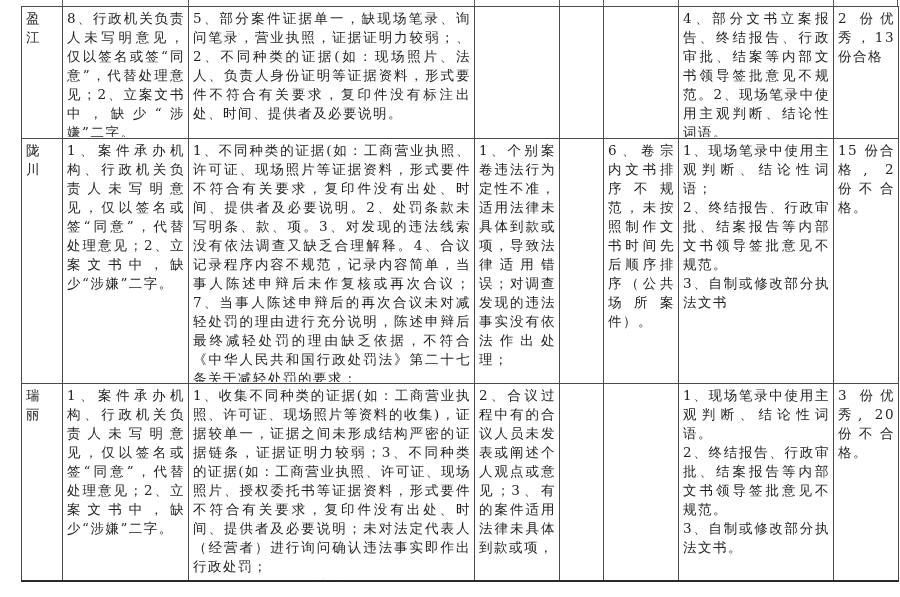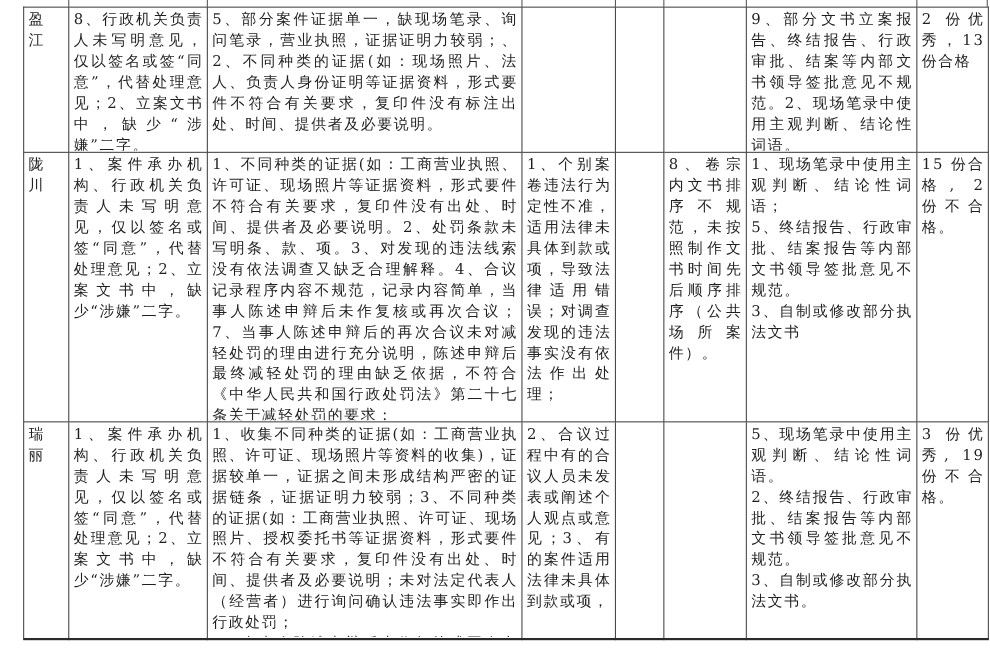--- a/index.html
+++ b/index.html
@@ -73,47 +73,47 @@
 
     <tbody>
         <tr class="r1">
       <td class="region"><div class="cb">盈
 江</div></td>
       <td><div class="cb">8、行政机关负责人未写明意见，仅以签名或签“同意”，代替处理意见；2、立案文书中，缺少“涉嫌”二字。</div></td>
       <td><div class="cb">5、部分案件证据单一，缺现场笔录、询问笔录，营业执照，证据证明力较弱；、2、不同种类的证据(如：现场照片、法人、负责人身份证明等证据资料，形式要件不符合有关要求，复印件没有标注出处、时间、提供者及必要说明。</div></td>
       <td class="narrow"><div class="cb"></div></td>
       <td><div class="cb"></div></td>
       <td class="narrow"><div class="cb"></div></td>
-      <td><div class="cb">9、部分文书立案报告、终结报告、行政审批、结案等内部文书领导签批意见不规范。2、现场笔录中使用主观判断、结论性词语。</div></td>
+      <td><div class="cb">4、部分文书立案报告、终结报告、行政审批、结案等内部文书领导签批意见不规范。2、现场笔录中使用主观判断、结论性词语。</div></td>
       <td class="score"><div class="cb">2 份优秀，13 份合格</div></td>
     </tr>
 
     <tr class="r2">
       <td class="region"><div class="cb">陇
 川</div></td>
       <td><div class="cb">1、案件承办机构、行政机关负责人未写明意见，仅以签名或签“同意”，代替处理意见；2、立案文书中，缺少“涉嫌”二字。</div></td>
       <td><div class="cb">1、不同种类的证据(如：工商营业执照、许可证、现场照片等证据资料，形式要件不符合有关要求，复印件没有出处、时间、提供者及必要说明。2、处罚条款未写明条、款、项。3、对发现的违法线索没有依法调查又缺乏合理解释。4、合议记录程序内容不规范，记录内容简单，当事人陈述申辩后未作复核或再次合议；7、当事人陈述申辩后的再次合议未对减轻处罚的理由进行充分说明，陈述申辩后最终减轻处罚的理由缺乏依据，不符合《中华人民共和国行政处罚法》第二十七条关于减轻处罚的要求；</div></td>
       <td class="narrow"><div class="cb">1、个别案卷违法行为定性不准，适用法律未具体到款或项，导致法律适用错误；对调查发现的违法事实没有依法作出处理；</div></td>
       <td><div class="cb"></div></td>
-      <td class="narrow"><div class="cb">8、卷宗内文书排序不规范，未按照制作文书时间先后顺序排序（公共场所案件）。</div></td>
+      <td class="narrow"><div class="cb">6、卷宗内文书排序不规范，未按照制作文书时间先后顺序排序（公共场所案件）。</div></td>
       <td><div class="cb">1、现场笔录中使用主观判断、结论性词语；
-5、终结报告、行政审批、结案报告等内部文书领导签批意见不规范。
+2、终结报告、行政审批、结案报告等内部文书领导签批意见不规范。
 3、自制或修改部分执法文书</div></td>
       <td class="score"><div class="cb">15 份合格, 2 份不合格。</div></td>
     </tr>
 
     <tr class="r3">
       <td class="region"><div class="cb">瑞
 丽</div></td>
       <td><div class="cb">1、案件承办机构、行政机关负责人未写明意见，仅以签名或签“同意”，代替处理意见；2、立案文书中，缺少“涉嫌”二字。</div></td>
       <td><div class="cb">1、收集不同种类的证据(如：工商营业执照、许可证、现场照片等资料的收集)，证据较单一，证据之间未形成结构严密的证据链条，证据证明力较弱；3、不同种类的证据(如：工商营业执照、许可证、现场照片、授权委托书等证据资料，形式要件不符合有关要求，复印件没有出处、时间、提供者及必要说明；未对法定代表人（经营者）进行询问确认违法事实即作出行政处罚；
 8、当事人陈述申辩后未作复核或再次合议；</div></td>
       <td class="narrow"><div class="cb">2、合议过程中有的合议人员未发表或阐述个人观点或意见；3、有的案件适用法律未具体到款或项，</div></td>
       <td><div class="cb"></div></td>
       <td class="narrow"><div class="cb"></div></td>
-      <td><div class="cb">5、现场笔录中使用主观判断、结论性词语。
+      <td><div class="cb">1、现场笔录中使用主观判断、结论性词语。
 2、终结报告、行政审批、结案报告等内部文书领导签批意见不规范。
 3、自制或修改部分执法文书。</div></td>
-      <td class="score"><div class="cb">3 份优秀, 19 份不合格。</div></td>
+      <td class="score"><div class="cb">3 份优秀, 20 份不合格。</div></td>
     </tr>
   </tbody>
     </table>
 </div>
 
 </body></html>

